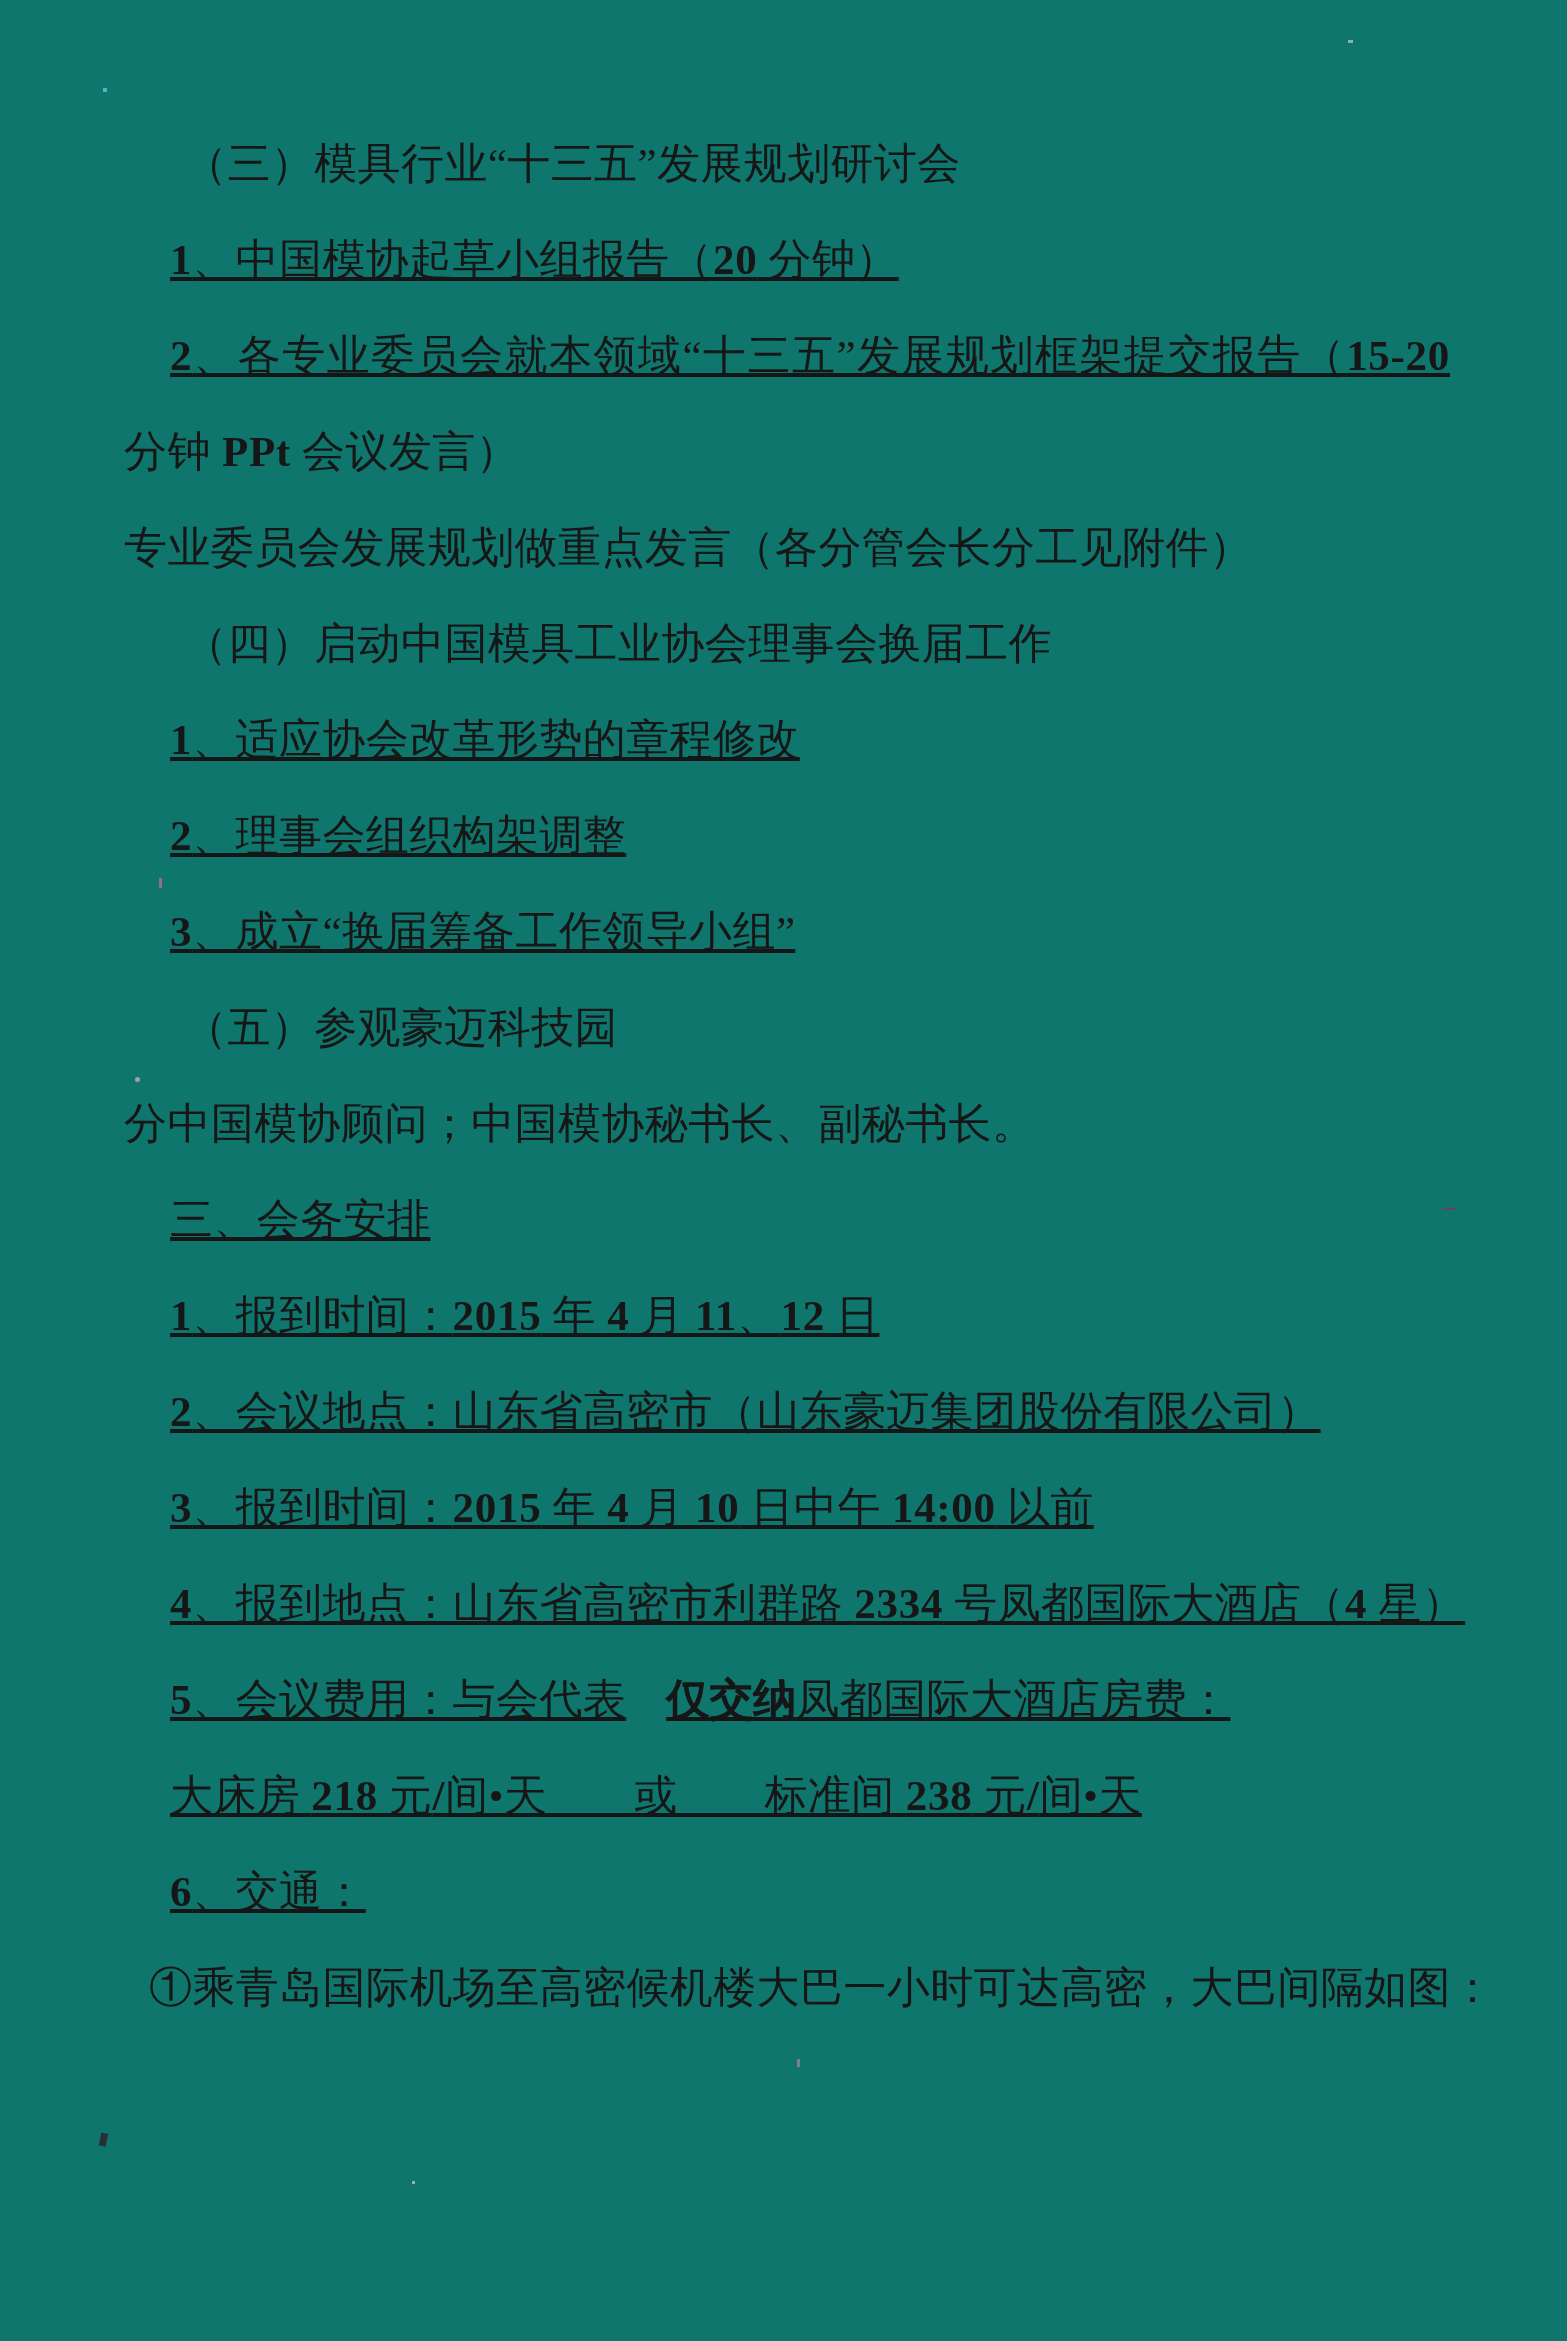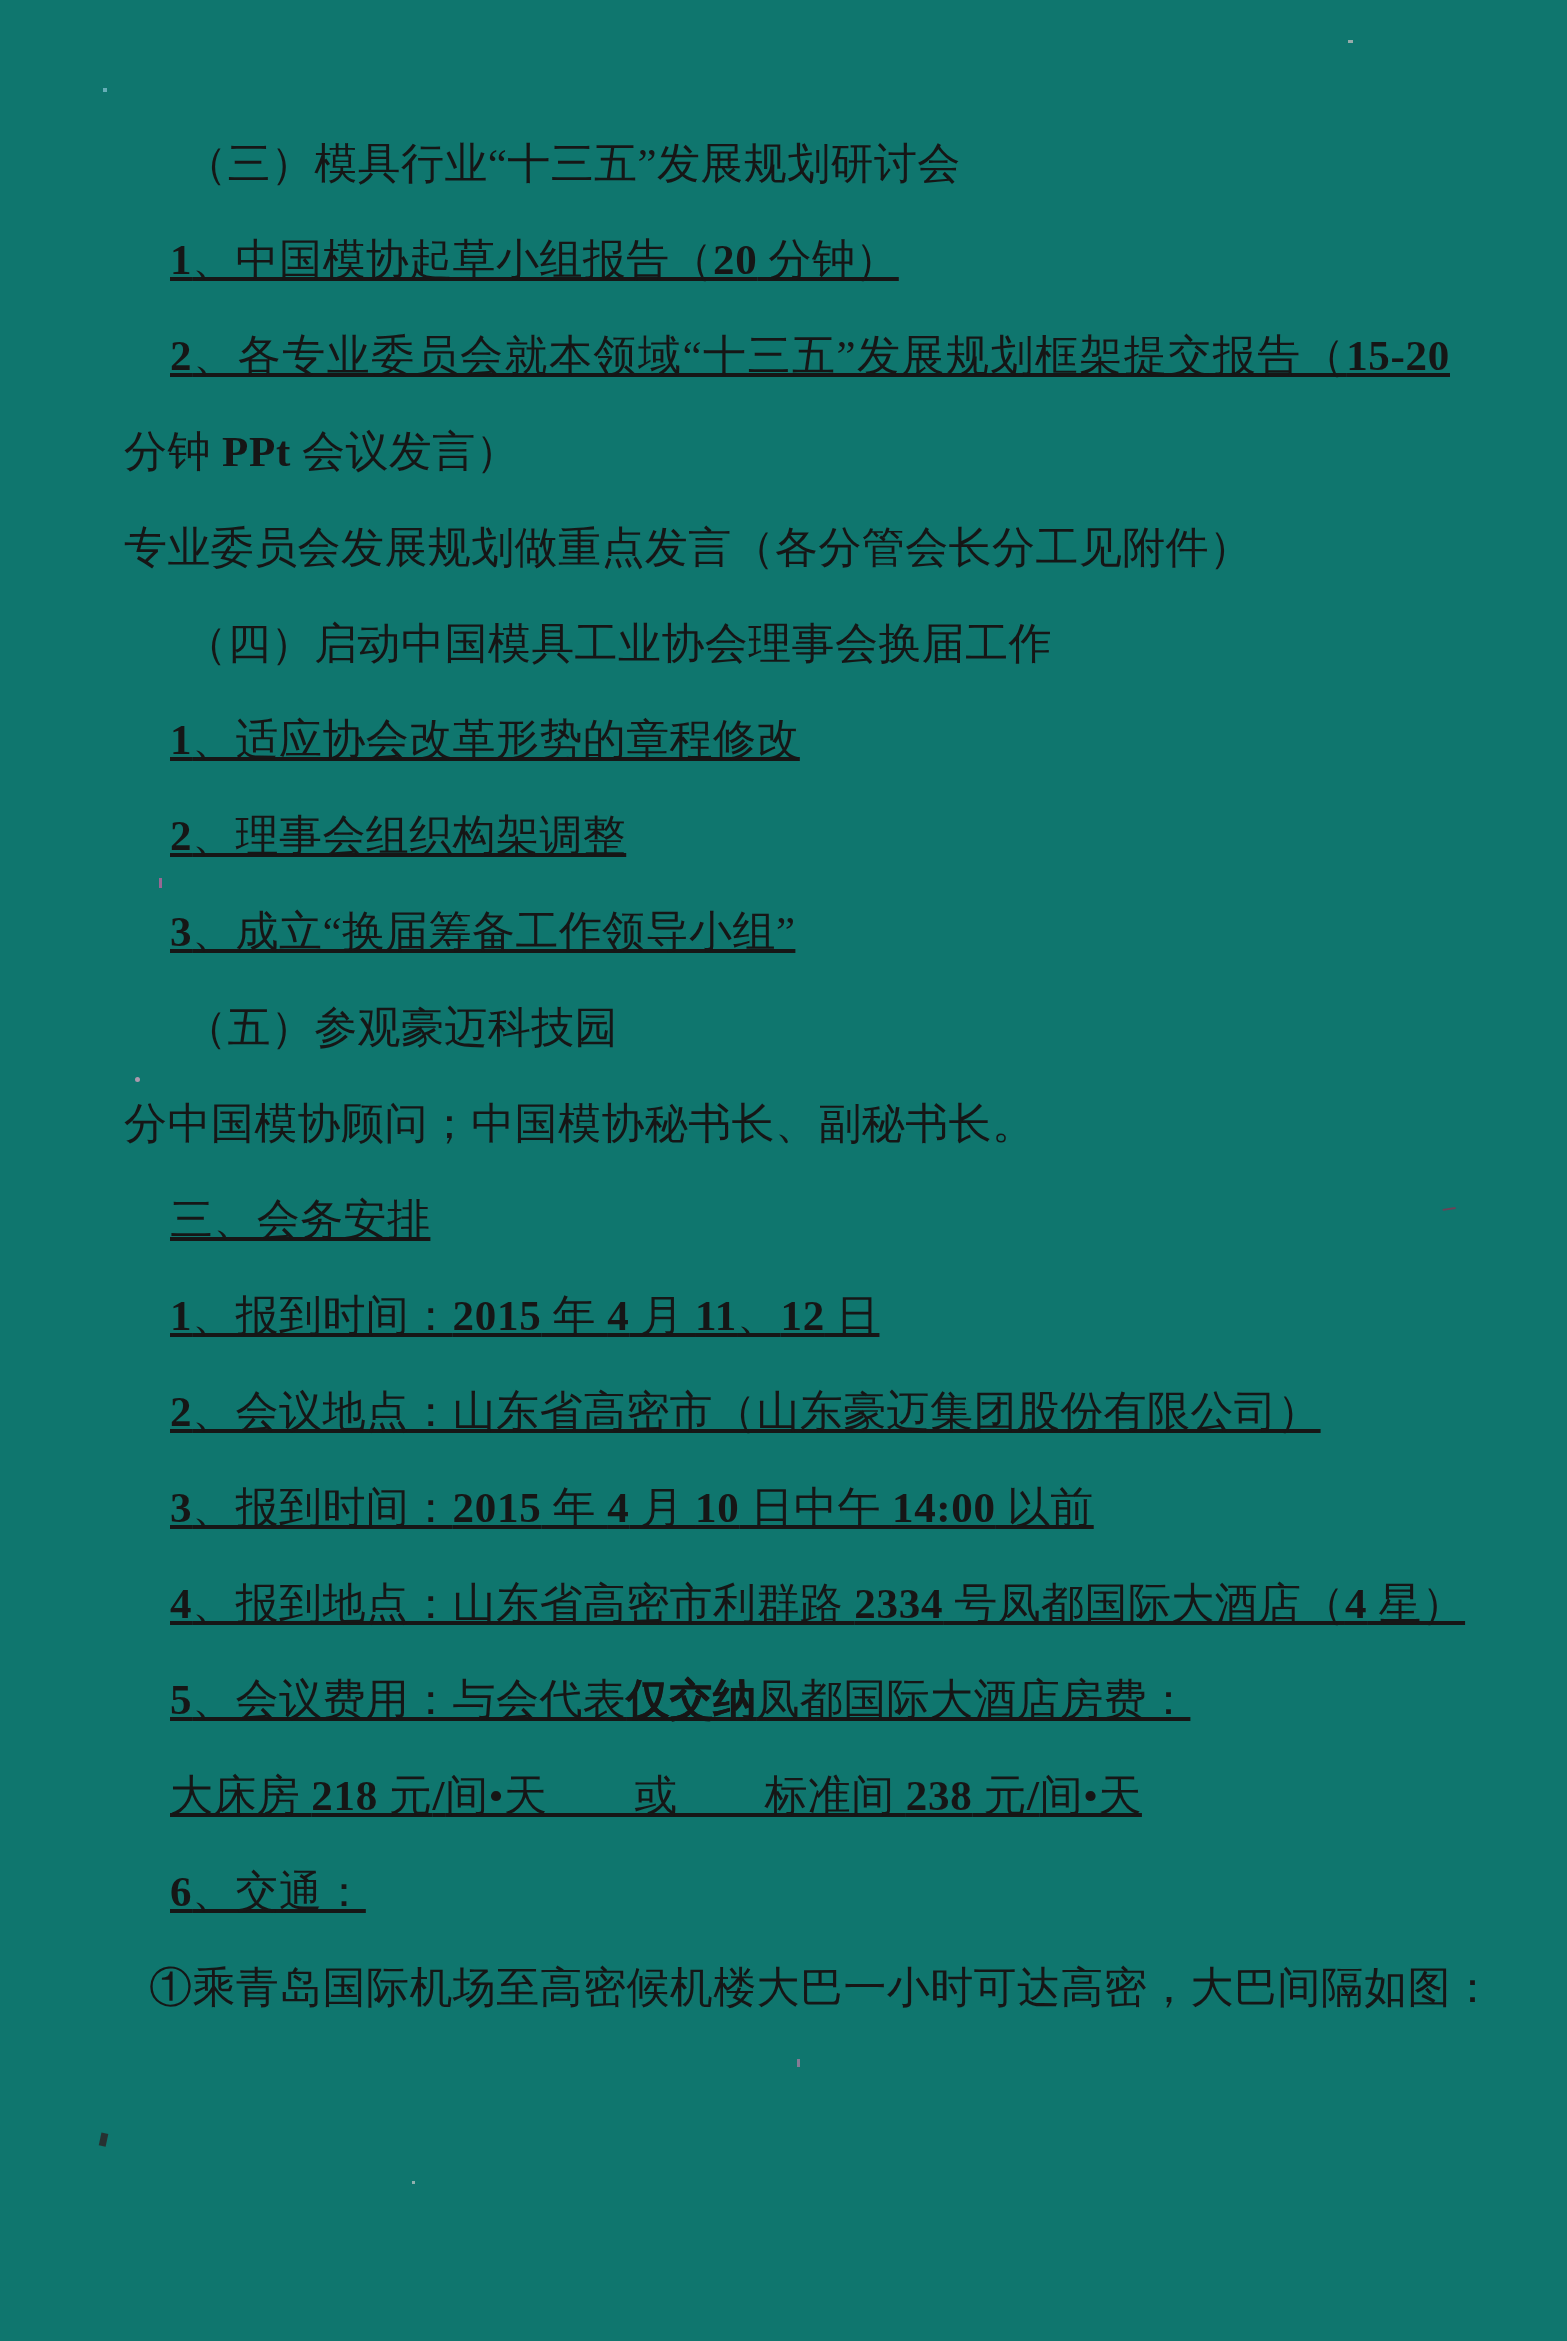--- a/index.html
+++ b/index.html
@@ -32,21 +32,21 @@
     text-align-last:justify;
     text-justify:inter-character;
   }
   .ind-section{padding-left:60px;}
   .ind-item{padding-left:46px;text-decoration:underline;}
   .ind-none{padding-left:0;}
   .ind-circled{padding-left:25px;}
   
   .latin{font-weight:700;letter-spacing:0.7px;}
   
-  .cjk-bold{font-weight:700;text-shadow:0.4px 0 0 #161616;}
+  .cjk-bold{font-weight:700;text-shadow:0.4px 0 0 #161616;margin-left:40px;}
   
   .speck{position:absolute;pointer-events:none;}
   .s1{left:159px;top:878px;width:2.9px;height:10.3px;background:#e25fa8;opacity:.65;}
   .s2{left:135px;top:1077px;width:5.2px;height:5.2px;background:#f0a6c8;border-radius:50%;opacity:.7;}
   .s3{left:1442px;top:1199px;width:13.3px;height:8.8px;border-bottom:2.9px solid #8c3050;transform:rotate(-8deg);opacity:.75;background:transparent;}
   .s4{left:100px;top:2133px;width:6.6px;height:13.3px;background:#2a2a2a;transform:rotate(12deg);opacity:.9;}
   .s5{left:797px;top:2059px;width:2.9px;height:8px;background:#e87fb4;opacity:.55;}
   .s6{left:103px;top:88px;width:3.7px;height:3.7px;background:#9fd3e8;opacity:.6;}
   .s7{left:1348px;top:40px;width:5.2px;height:2.9px;background:#b9b9b9;opacity:.8;}
   .s8{left:412px;top:2181px;width:2.9px;height:2.9px;background:#c9c9c9;opacity:.7;}

